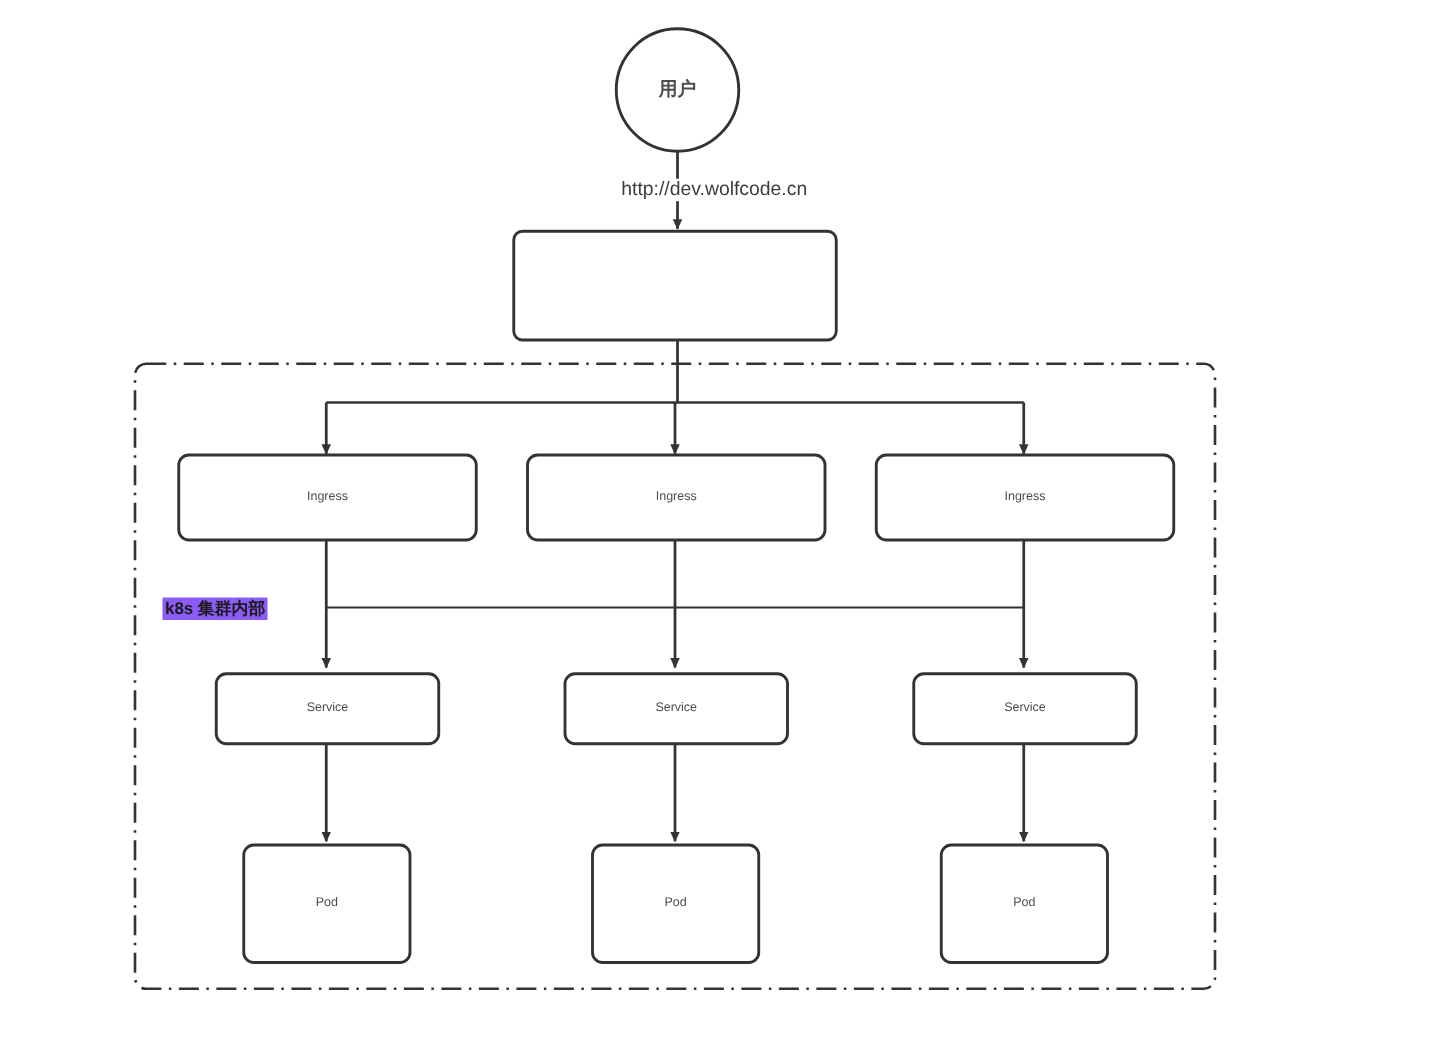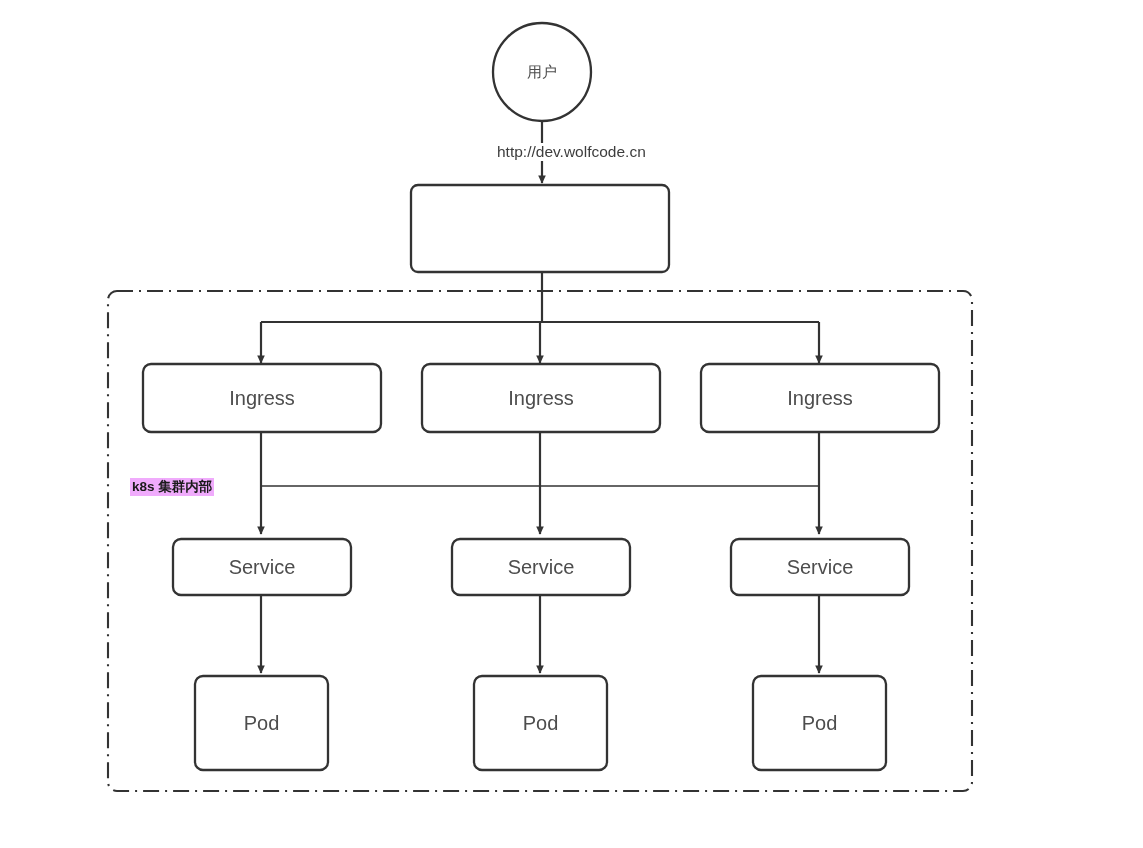--- a/index.html
+++ b/index.html
@@ -32,35 +32,35 @@
     justify-content: center;
     text-align: center;
     color: #4d4d4d;
     font-size: 15px;
     line-height: 1.35;
     pointer-events: none;
     white-space: pre;
   }
   .label-user   { font-size: 15px; }
   .label-lb     { font-size: 15.5px; }
-  .label-box    { font-size: 20px; }
+  .label-box    { font-size: 10px; }
   .edge-label {
     position: absolute;
     color: #3d3d3d;
     font-size: 15.5px;
     background: #ffffff;
     padding: 0 3px;
     white-space: nowrap;
   }
   .cluster-label {
     position: absolute;
     color: #1a1a1a;
     font-size: 13.5px;
     font-weight: bold;
-    background: #f0abfc;
+    background: #8b5cf6;
     padding: 0 2px;
     white-space: nowrap;
   }
 </style>
 </head>
 <body>
 
 <div id="canvas">
 
   <svg id="diagram-svg" viewBox="0 0 1143 848" xmlns="http://www.w3.org/2000/svg">
@@ -101,21 +101,21 @@
 
     <line x1="261" y1="595" x2="261" y2="673" stroke="#333333" stroke-width="2.2" marker-end="url(#arrowhead)"></line>
     <line x1="540" y1="595" x2="540" y2="673" stroke="#333333" stroke-width="2.2" marker-end="url(#arrowhead)"></line>
     <line x1="819" y1="595" x2="819" y2="673" stroke="#333333" stroke-width="2.2" marker-end="url(#arrowhead)"></line>
 
     <rect x="195" y="676" width="133" height="94" rx="8" ry="8" fill="#ffffff" stroke="#333333" stroke-width="2.3"></rect>
     <rect x="474" y="676" width="133" height="94" rx="8" ry="8" fill="#ffffff" stroke="#333333" stroke-width="2.3"></rect>
     <rect x="753" y="676" width="133" height="94" rx="8" ry="8" fill="#ffffff" stroke="#333333" stroke-width="2.3"></rect>
   </svg>
 
-  <div class="node-label label-user" style="left:493px; top:48px; width:98px; height:48px;">用户</div>
+  <div class="node-label label-user" style="left:493px; top:48px; width:98px; height:48px;font-weight:bold;">用户</div>
 
   <div class="edge-label" style="left:446px; top:143px;margin-left:48px;">http://dev.wolfcode.cn</div>
 
 
   <div class="cluster-label" style="left:130px; top:478px;">k8s 集群内部</div>
 
   <div class="node-label label-box" style="left:143px; top:364px; width:238px; height:68px;">Ingress</div>
   <div class="node-label label-box" style="left:422px; top:364px; width:238px; height:68px;">Ingress</div>
   <div class="node-label label-box" style="left:701px; top:364px; width:238px; height:68px;">Ingress</div>
 

